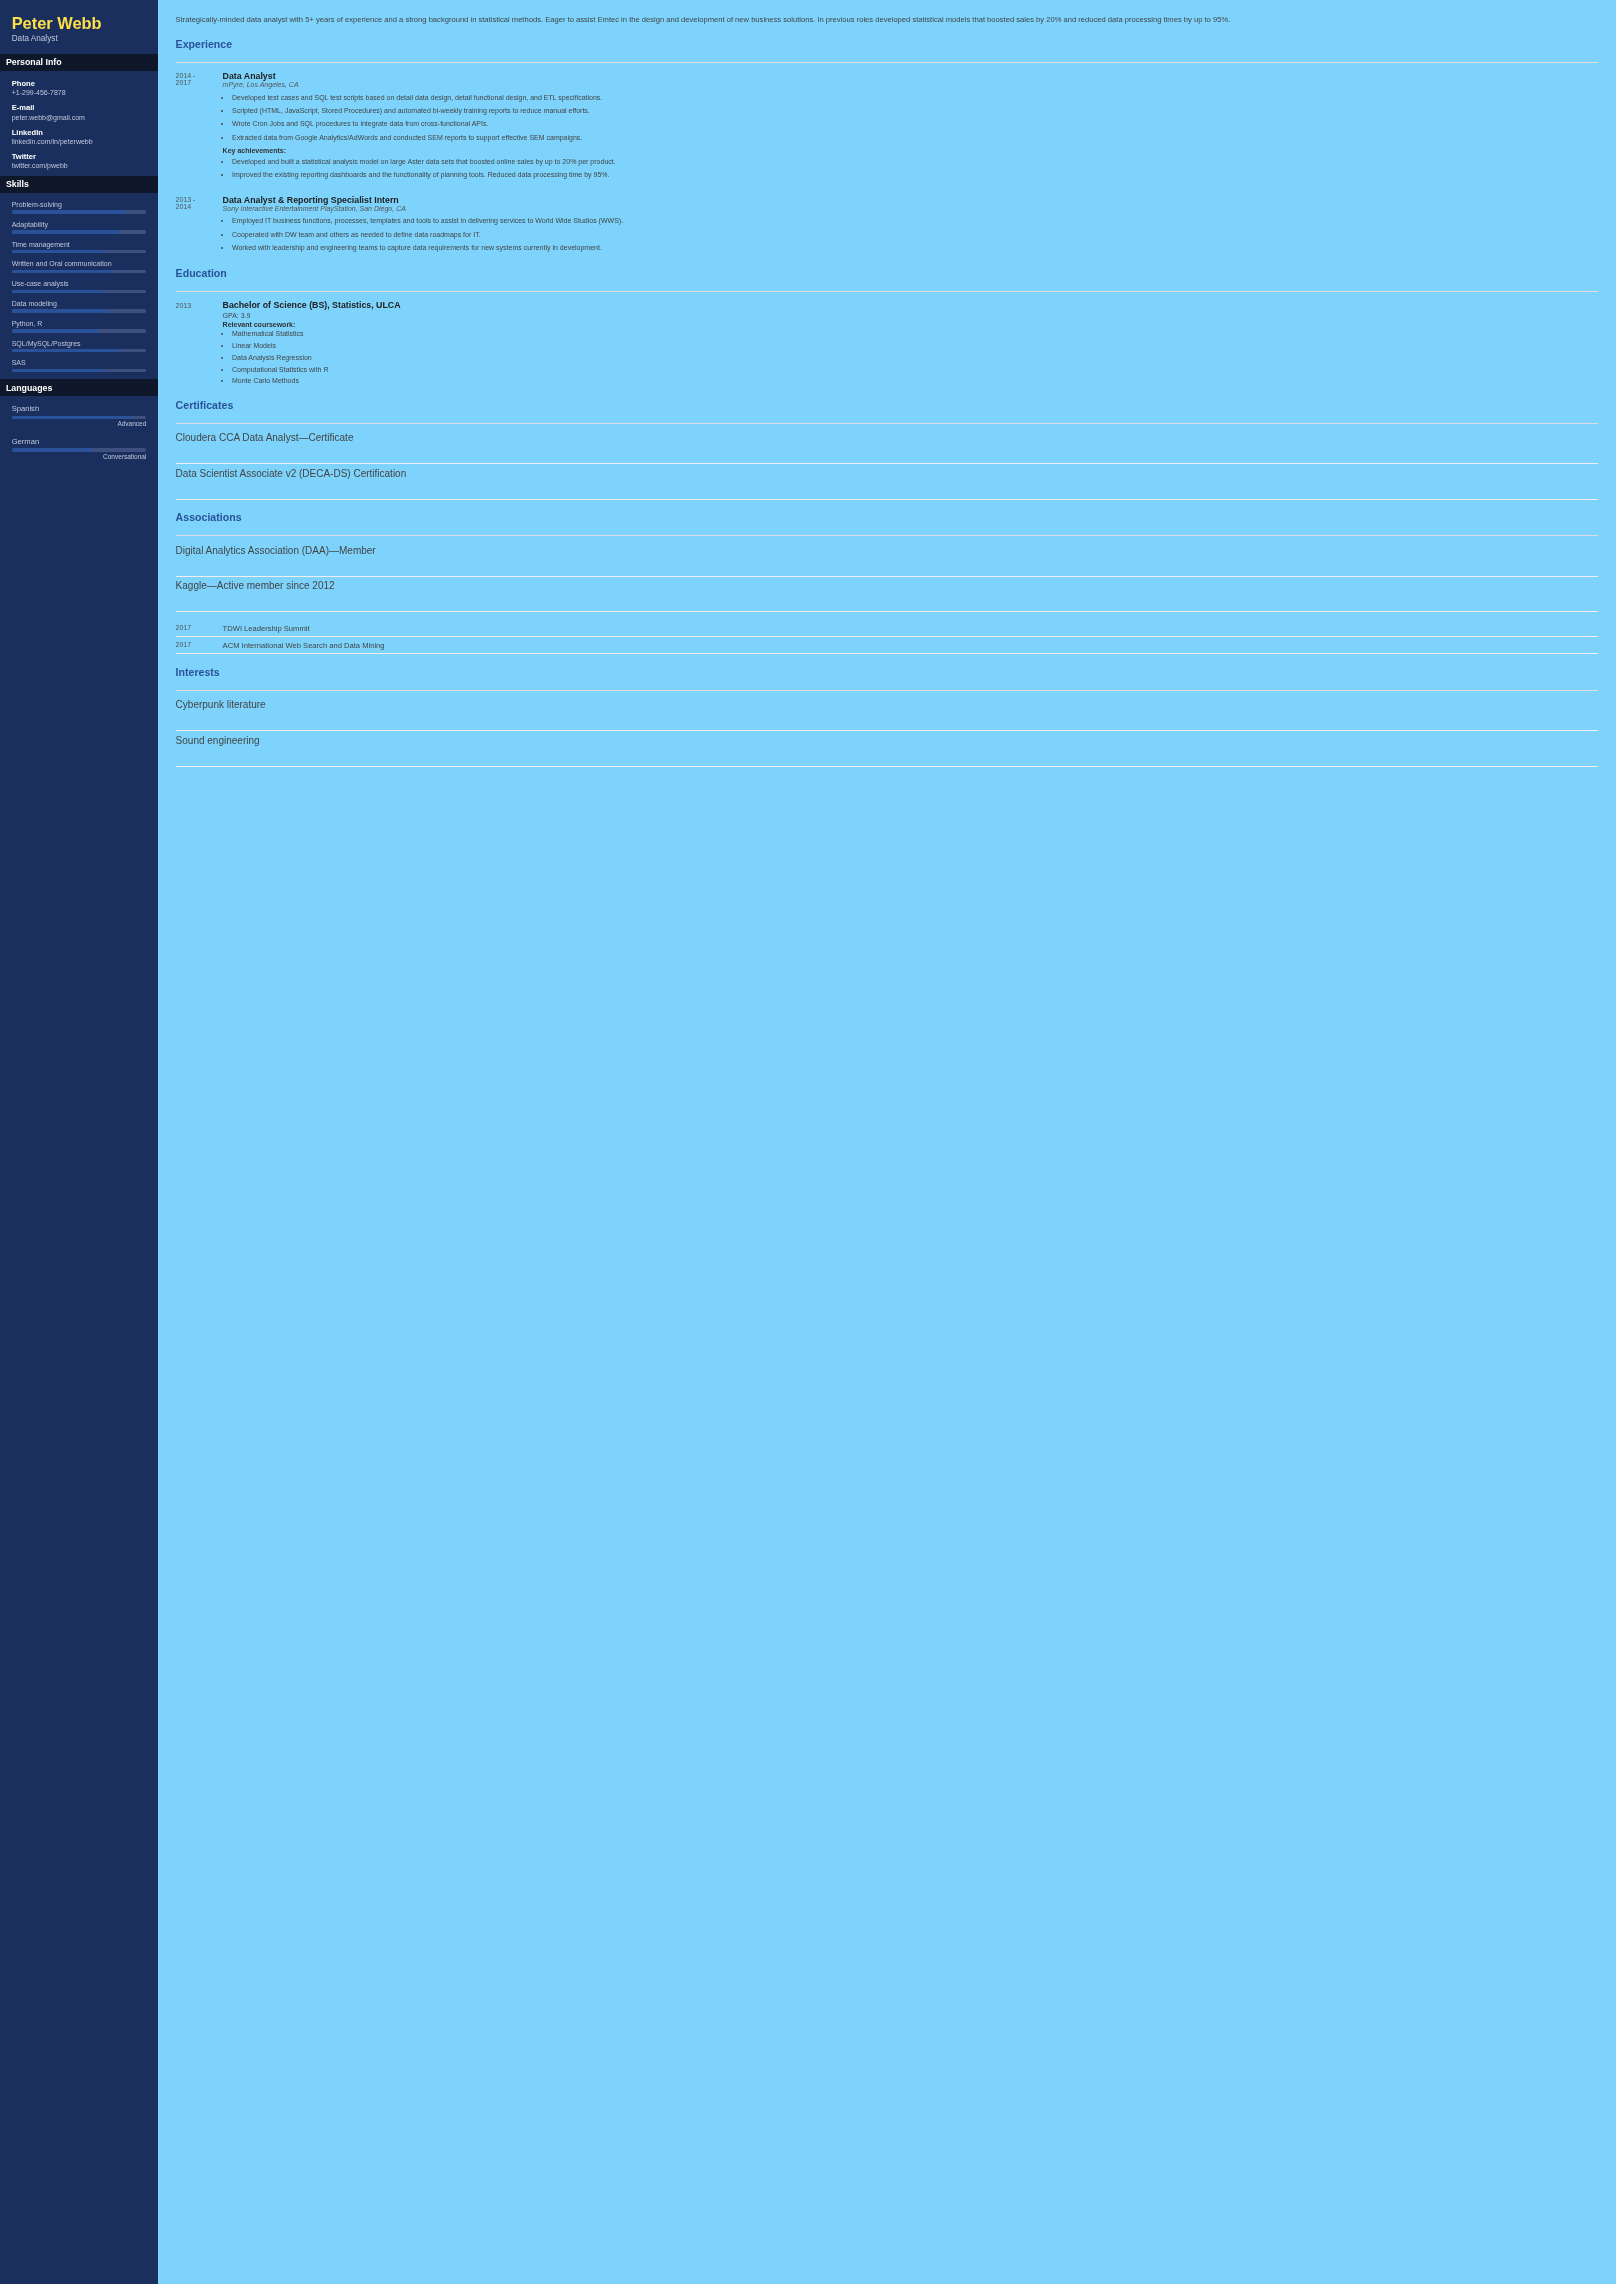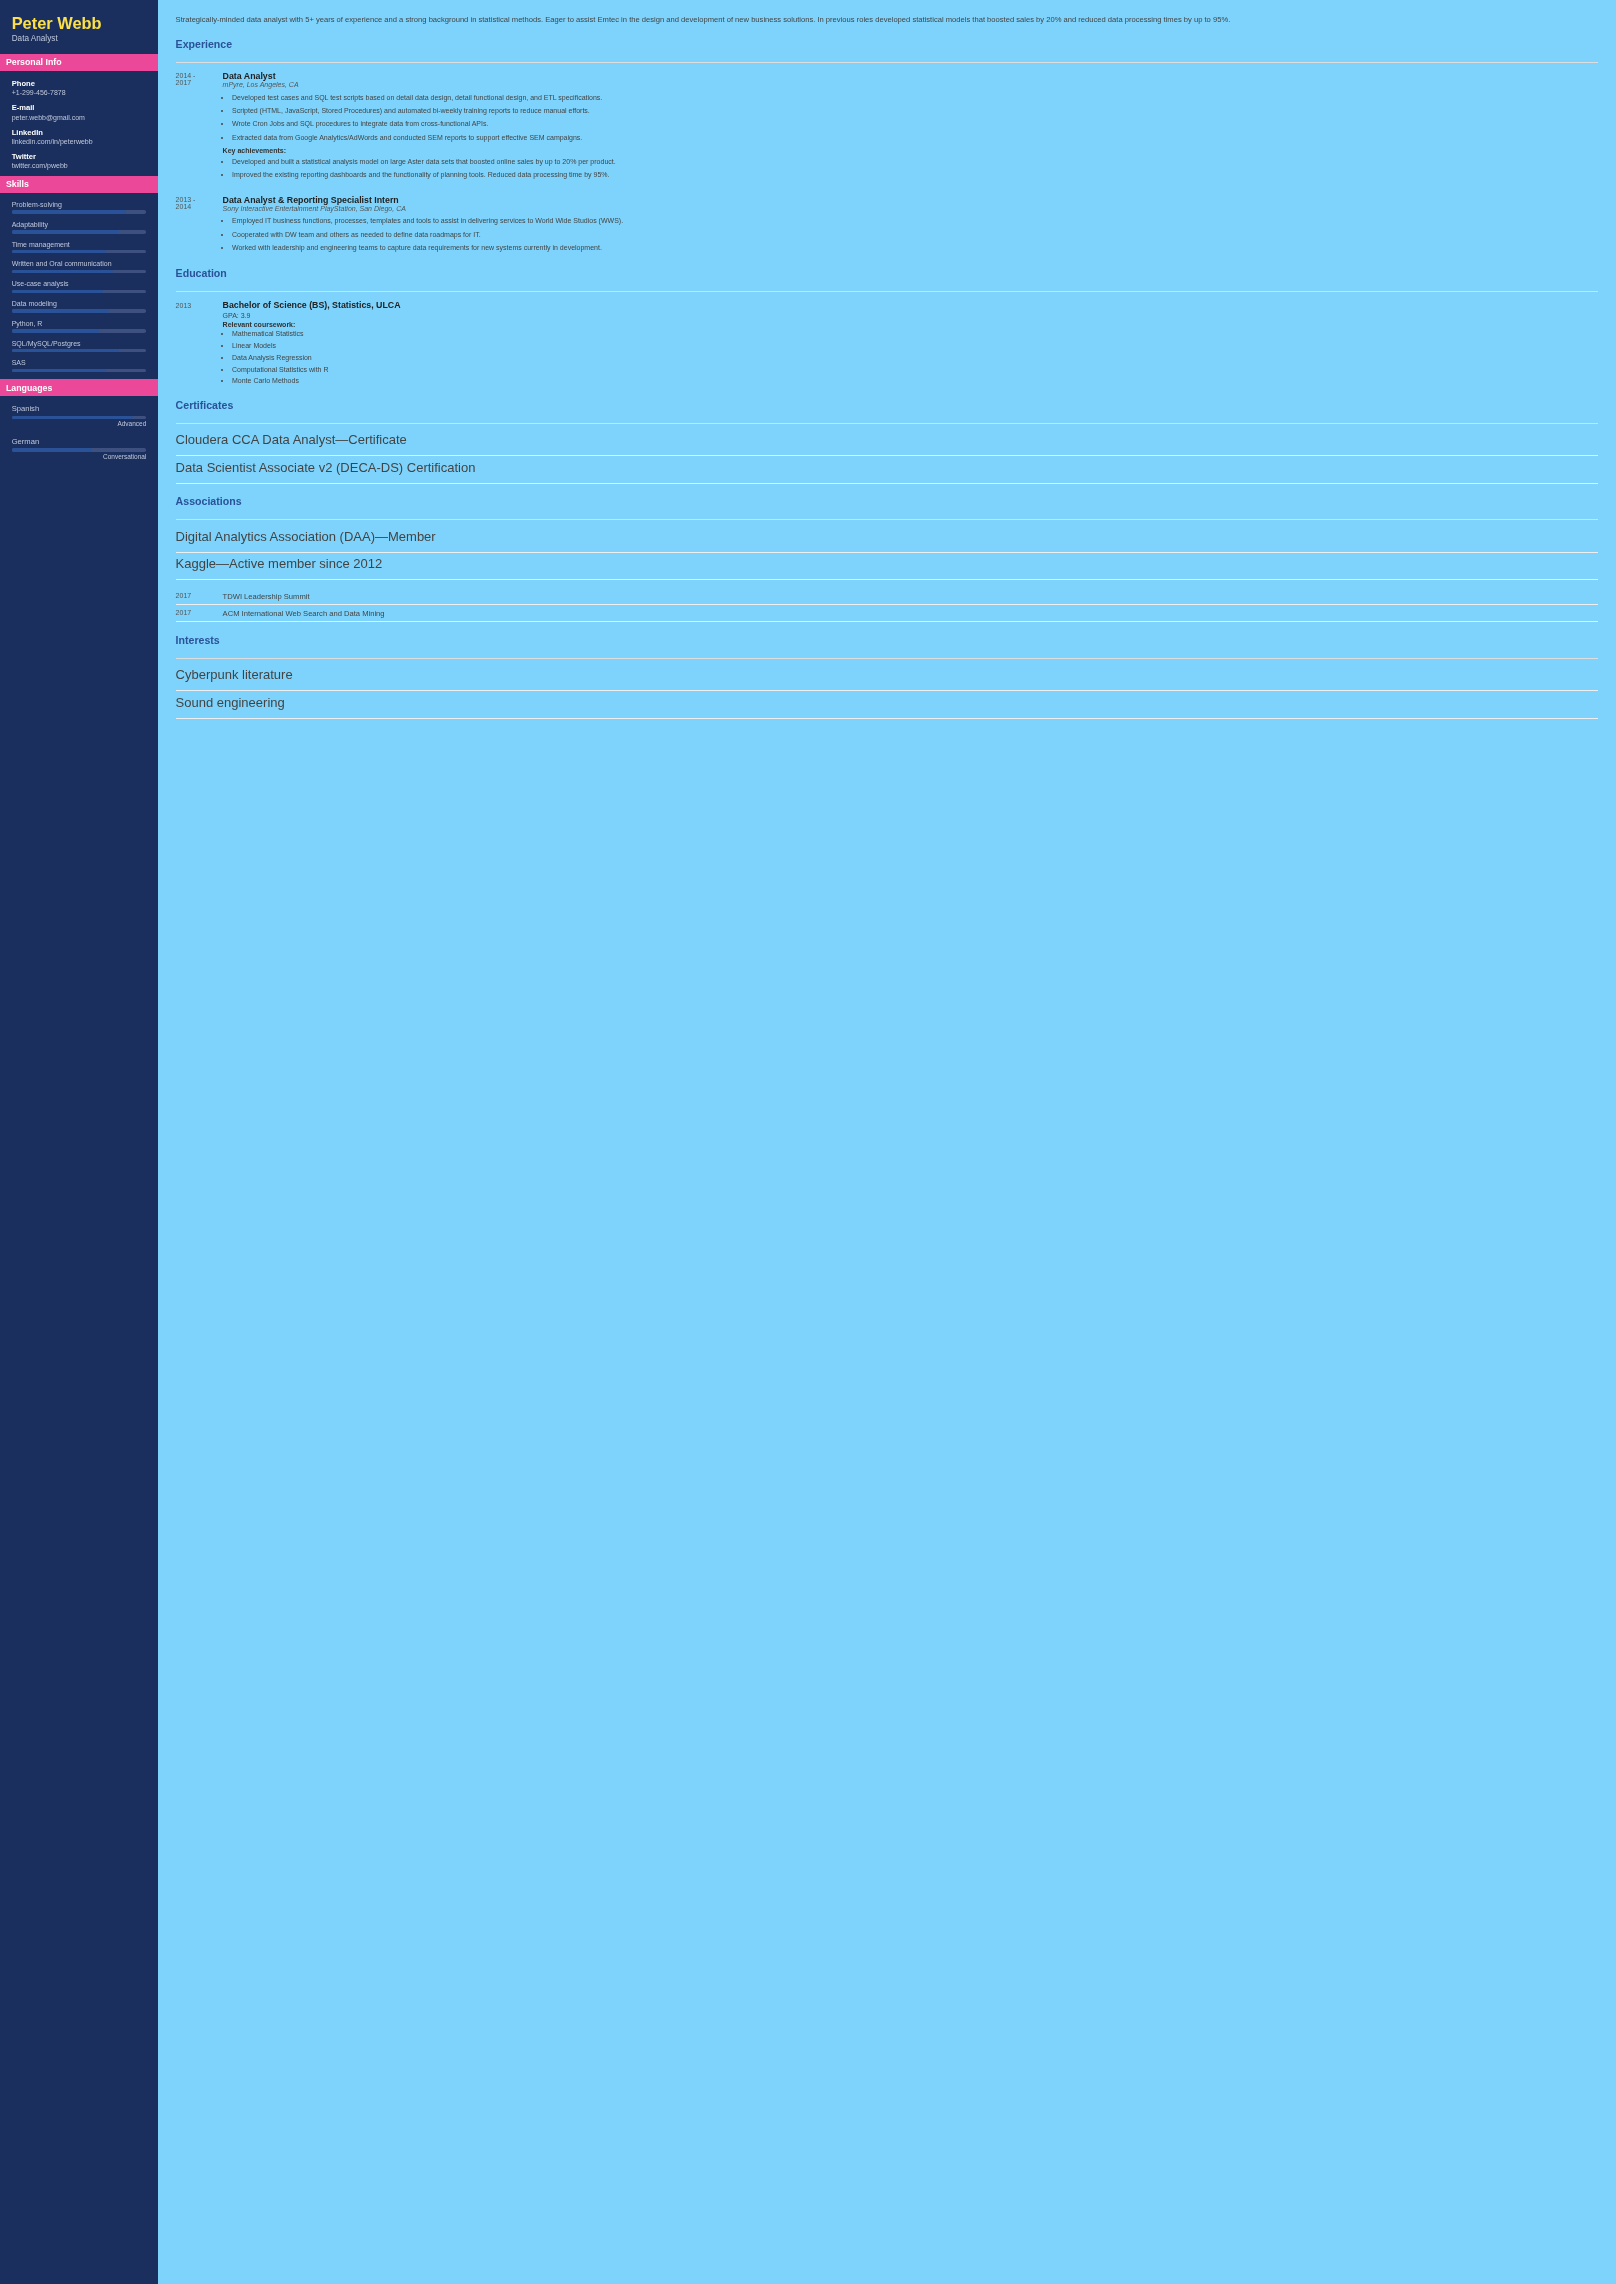--- a/index.html
+++ b/index.html
@@ -29,21 +29,21 @@
     }
 
     .sidebar-title {
       font-size: 8.2px;
       color: #c0c8db;
       margin-top: 2.3px;
       margin-bottom: 10.6px;
     }
 
     .sidebar-section-header {
-      background-color: #ec4899;
+      background-color: #0f172a;
       color: #fff;
       font-size: 8.8px;
       font-weight: bold;
       padding: 3.5px 5.9px;
       margin-bottom: 8.2px;
       margin-left: -11.7px;
       margin-right: -11.7px;
     }
 
     .sidebar-field-label {
@@ -210,25 +210,25 @@
     }
 
     .edu-coursework {
       font-size: 7px;
       color: #444;
       padding-left: 9.4px;
       line-height: 1.7;
     }
 
     .cert-item, .assoc-item, .conf-item, .interest-item {
-      font-size: 13px;
+      font-size: 10px;
       color: #444;
       margin-bottom: 3.5px;
       border-bottom: 0.6px solid #eee;
-      padding-bottom: 8px;
+      padding-bottom: 20px;
     }
 
     .conf-row {
       display: flex;
       margin-bottom: 3.5px;
       border-bottom: 0.6px solid #eee;
       padding-bottom: 3.5px;
     }
 
     .conf-year {

